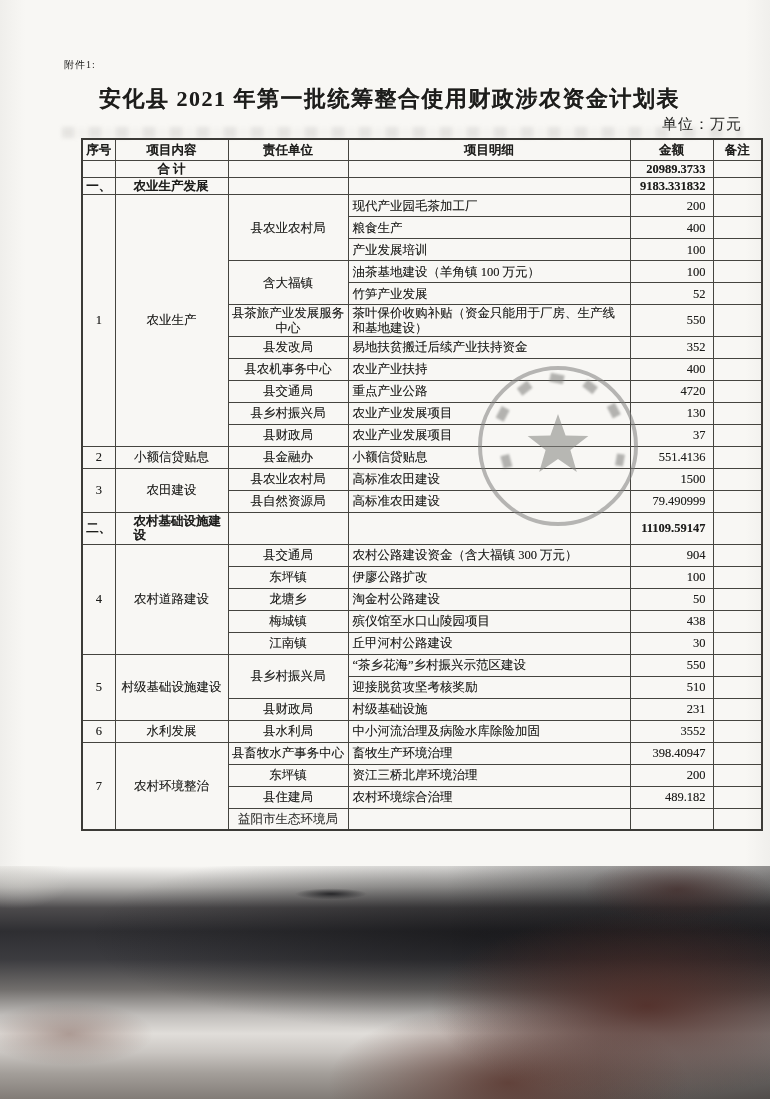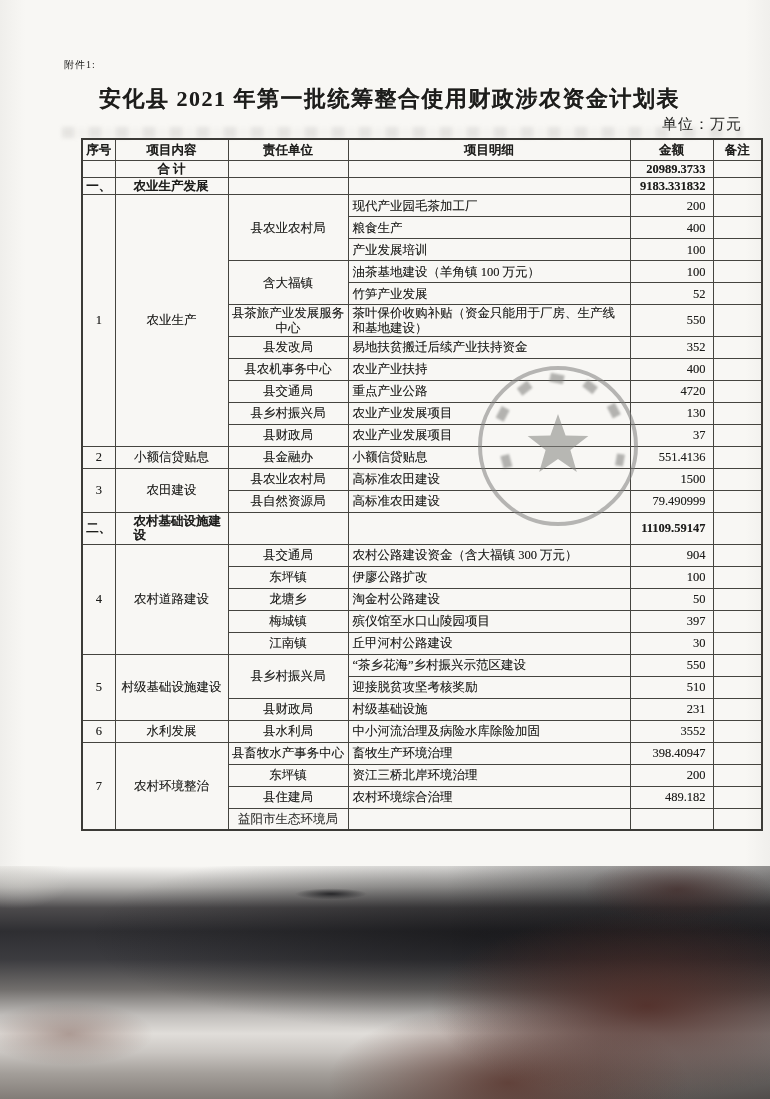--- a/index.html
+++ b/index.html
@@ -236,21 +236,21 @@
         </tr>
         <tr>
           <td>龙塘乡</td>
           <td class="c-detail">淘金村公路建设</td>
           <td class="c-amt">50</td>
           <td></td>
         </tr>
         <tr>
           <td>梅城镇</td>
           <td class="c-detail">殡仪馆至水口山陵园项目</td>
-          <td class="c-amt">397</td>
+          <td class="c-amt">438</td>
           <td></td>
         </tr>
         <tr>
           <td>江南镇</td>
           <td class="c-detail">丘甲河村公路建设</td>
           <td class="c-amt">30</td>
           <td></td>
         </tr>
         <tr>
           <td rowspan="3">5</td>

